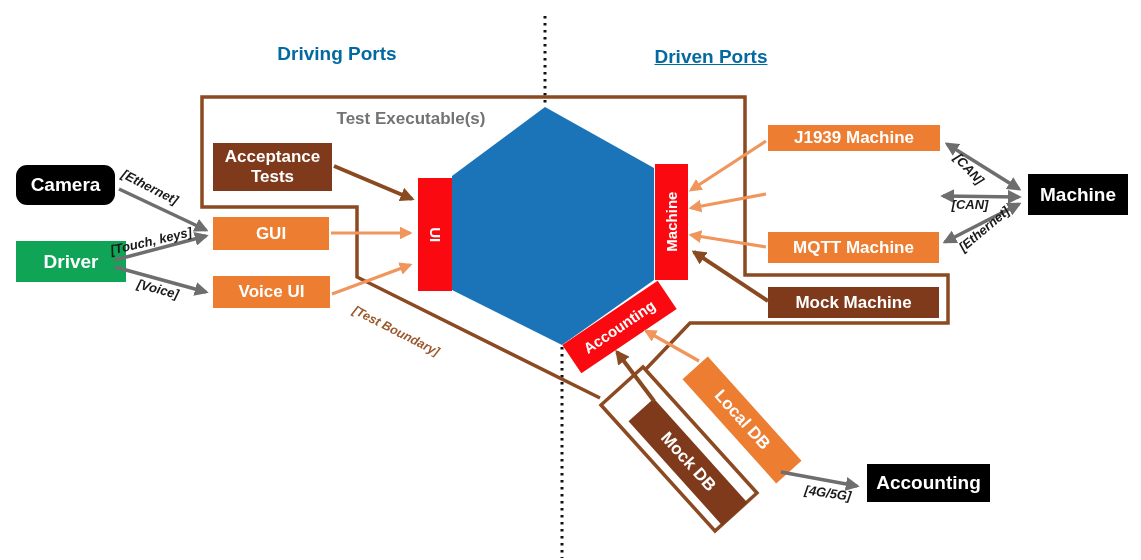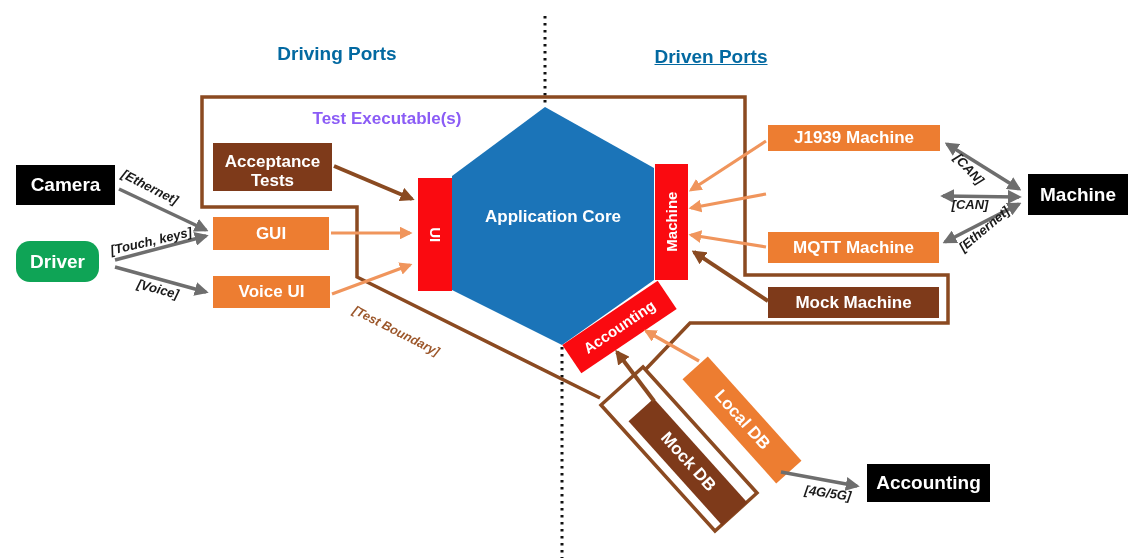--- a/index.html
+++ b/index.html
@@ -21,55 +21,55 @@
   .port{background:#fa0a10;font-size:15px;}
   .vtext{white-space:nowrap;}
   .label{
     position:absolute;z-index:4;white-space:nowrap;
     font-size:13px;font-style:italic;font-weight:bold;color:#1a1a1a;
   }
   .header{
     position:absolute;z-index:4;white-space:nowrap;
     font-size:19px;font-weight:bold;color:#0369a1;
   }
-  .brown-text{color:#8b5cf6;}
+  .brown-text{color:#737373;margin-left:24px;}
   .tb-text{color:#9c572b;font-size:12.5px;}
   .core-label{
     position:absolute;z-index:2;left:483px;top:206px;width:140px;text-align:center;
     color:#fff;font-size:17px;font-weight:bold;line-height:1.35;
   }
   .ctr{transform:translate(-50%,-50%);}
 </style>
 </head>
 <body>
 
 <div id="canvas">
 
   <svg id="base" class="layer">
     <line x1="545" y1="16" x2="545" y2="107" stroke="#111" stroke-width="3" stroke-dasharray="2.5 4.5"></line>
     <line x1="562" y1="347" x2="562" y2="558" stroke="#111" stroke-width="3" stroke-dasharray="2.5 4.5"></line>
     <polygon points="545,107 654,168 654,280 562,345 452,290 452,176" fill="#1b74b8"></polygon>
     <path d="M600,398 L357,277 L357,207 L202,207 L202,97 L745,97 L745,275 L948,275 L948,323 L690,323 L646,369" fill="none" stroke="#8b4a21" stroke-width="3.5"></path>
     <polygon points="643,367 757,493 715,531 601,405" fill="none" stroke="#8b4a21" stroke-width="3.5"></polygon>
   </svg>
 
-  <div class="box black" style="left:16px;top:165px;width:99px;height:40px;">
+  <div class="box black" style="left:16px;top:165px;width:99px;height:40px;border-radius:11px;">
       <span>Camera</span>
     </div>
-  <div class="box green" style="left:16px;top:241px;width:83px;height:41px;border-radius:14px;">
+  <div class="box green" style="left:16px;top:241px;width:110px;height:41px;">
       <span>Driver</span>
     </div>
   <div class="box black" style="left:1028px;top:174px;width:100px;height:41px;">
       <span>Machine</span>
     </div>
   <div class="box black" style="left:867px;top:464px;width:123px;height:38px;">
       <span>Accounting</span>
     </div>
 
-  <div class="box darkbrown" style="left:213px;top:143px;width:119px;height:48px;align-items:flex-end;">
+  <div class="box darkbrown" style="left:213px;top:143px;width:119px;height:48px;">
       <span>Acceptance Tests</span>
     </div>
   <div class="box orange" style="left:213px;top:217px;width:116px;height:33px;">
       <span>GUI</span>
     </div>
   <div class="box orange" style="left:213px;top:276px;width:117px;height:32px;">
       <span>Voice UI</span>
     </div>
 
   <div class="box orange" style="left:768px;top:125px;width:172px;height:26px;">
@@ -91,21 +91,20 @@
   <div class="box port" style="left:418px;top:178px;width:34px;height:113px;">
       <span class="vtext" style="transform:rotate(90deg);">UI</span>
     </div>
   <div class="box port" style="left:655px;top:164px;width:33px;height:116px;">
       <span class="vtext" style="transform:rotate(-90deg);">Machine</span>
     </div>
   <div class="box port" style="left:562px;top:310px;width:115px;height:34px;transform:rotate(-34deg);">
       <span>Accounting</span>
     </div>
 
-  <div class="core-label">Application Core</div>
 
   <svg id="arrows" class="layer">
     <defs>
       <marker id="m-gray" viewBox="0 0 10 10" refX="8" refY="5" markerWidth="4" markerHeight="4" orient="auto-start-reverse">
           <path d="M0,0 L10,5 L0,10 z" fill="#6e6e6e"></path>
         </marker>
       <marker id="m-orange" viewBox="0 0 10 10" refX="8" refY="5" markerWidth="4" markerHeight="4" orient="auto-start-reverse">
           <path d="M0,0 L10,5 L0,10 z" fill="#f0955c"></path>
         </marker>
       <marker id="m-brown" viewBox="0 0 10 10" refX="8" refY="5" markerWidth="3.6" markerHeight="3.6" orient="auto-start-reverse">

